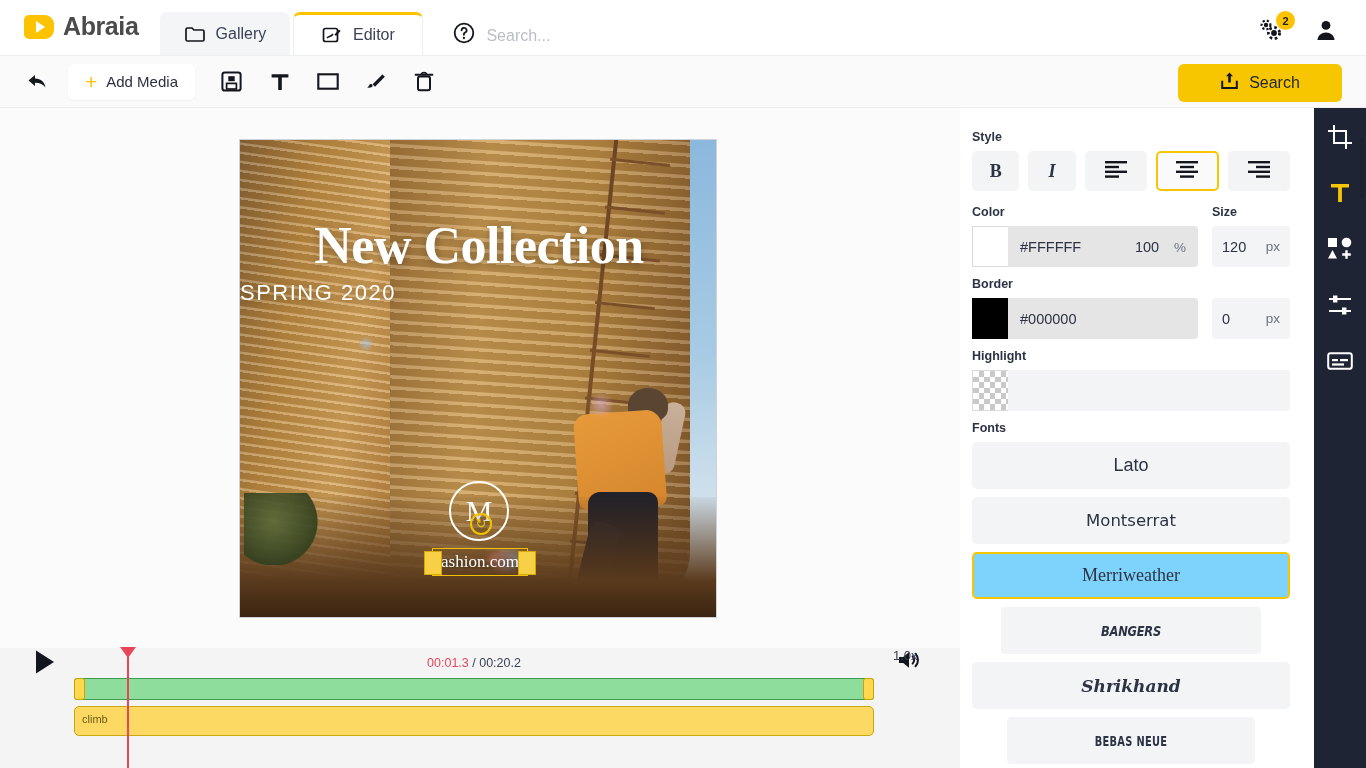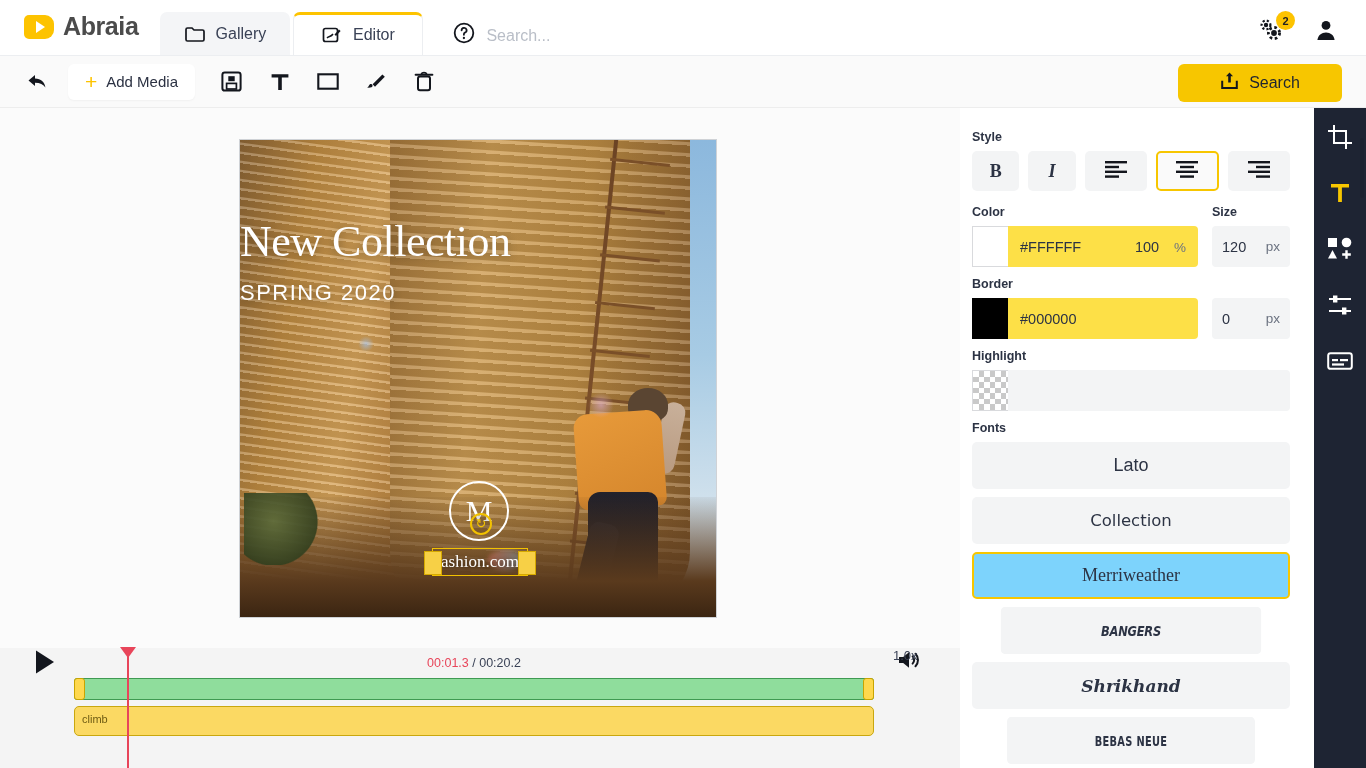--- a/index.html
+++ b/index.html
@@ -167,23 +167,23 @@
     transform: rotate(12deg); }
   .climber-head { position: absolute; right: 48px; top: 248px; width: 40px; height: 34px;
     background: #5a4532; border-radius: 50% 50% 40% 40%; }
   .bush { position: absolute; left: 4px; bottom: 52px; width: 74px; height: 72px;
     background: radial-gradient(circle at 40% 40%, #5c6b3a, #33401f 70%, transparent 72%);
     opacity: .92; }
   .flare { position: absolute; border-radius: 50%; pointer-events: none; }
 
   .canvas-title {
     position: absolute; left: 0; top: 76px; width: 478px;
-    color: #ffffff;
+    text-align: center; color: #ffffff;
     font-family: "Liberation Serif", serif;
-    font-size: 44px; font-weight: normal; letter-spacing: -0.5px;
+    font-size: 52px; font-weight: bold; letter-spacing: -0.5px;
     text-shadow: 0 2px 10px rgba(0,0,0,0.30);
   }
   .canvas-sub {
     position: absolute; left: 0; top: 140px; width: 478px;
     color: #ffffff;
     font-family: "Liberation Sans", sans-serif;
     font-size: 22px; letter-spacing: 1.5px;
     text-shadow: 0 2px 8px rgba(0,0,0,0.30);
   }
   .logo-badge {
@@ -276,21 +276,21 @@
   .swatch.white { background: #ffffff; }
   .swatch.black { background: #000000; border-color: #000; }
   .swatch.checker {
     background-image:
       linear-gradient(45deg,#c9c9c9 25%, transparent 25%, transparent 75%, #c9c9c9 75%),
       linear-gradient(45deg,#c9c9c9 25%, transparent 25%, transparent 75%, #c9c9c9 75%);
     background-size: 11px 11px; background-position: 0 0, 6px 6px;
     background-color: #ffffff;
   }
   .hexbox {
-    flex: 1; background: #fde047; display: flex; align-items: center;
+    flex: 1; background: #e5e5e5; display: flex; align-items: center;
     padding: 0 12px; font-size: 14.5px; color: #2c3344; border-radius: 0 4px 4px 0;
   }
   .hexbox .pct { margin-left: auto; display: flex; align-items: baseline; gap: 9px; }
   .hexbox .pct .num { width: 30px; overflow: hidden; white-space: nowrap; }
   .hexbox .unit { color: #6b7280; font-size: 13.5px; }
   .numbox {
     width: 78px; height: 41px; background: #f3f4f5; border-radius: 4px;
     display: flex; align-items: center; padding: 0 10px; font-size: 14.5px;
   }
   .numbox .num { flex: 1; overflow: hidden; white-space: nowrap; }
@@ -613,21 +613,21 @@
       <div class="swatch checker"></div>
       <div class="rest"></div>
     </div>
 
     <div class="panel-label">Fonts</div>
     <div class="fonts-list">
       <div class="font-item f-lato">
         <span>Lato</span>
       </div>
       <div class="font-item f-montserrat">
-        <span>Collection</span>
+        <span>Montserrat</span>
       </div>
       <div class="font-item f-merriweather selected">
         <span>Merriweather</span>
       </div>
       <div class="font-item f-bangers">
         <span>BANGERS</span>
       </div>
       <div class="font-item f-shrikhand">
         <span>Shrikhand</span>
       </div>

